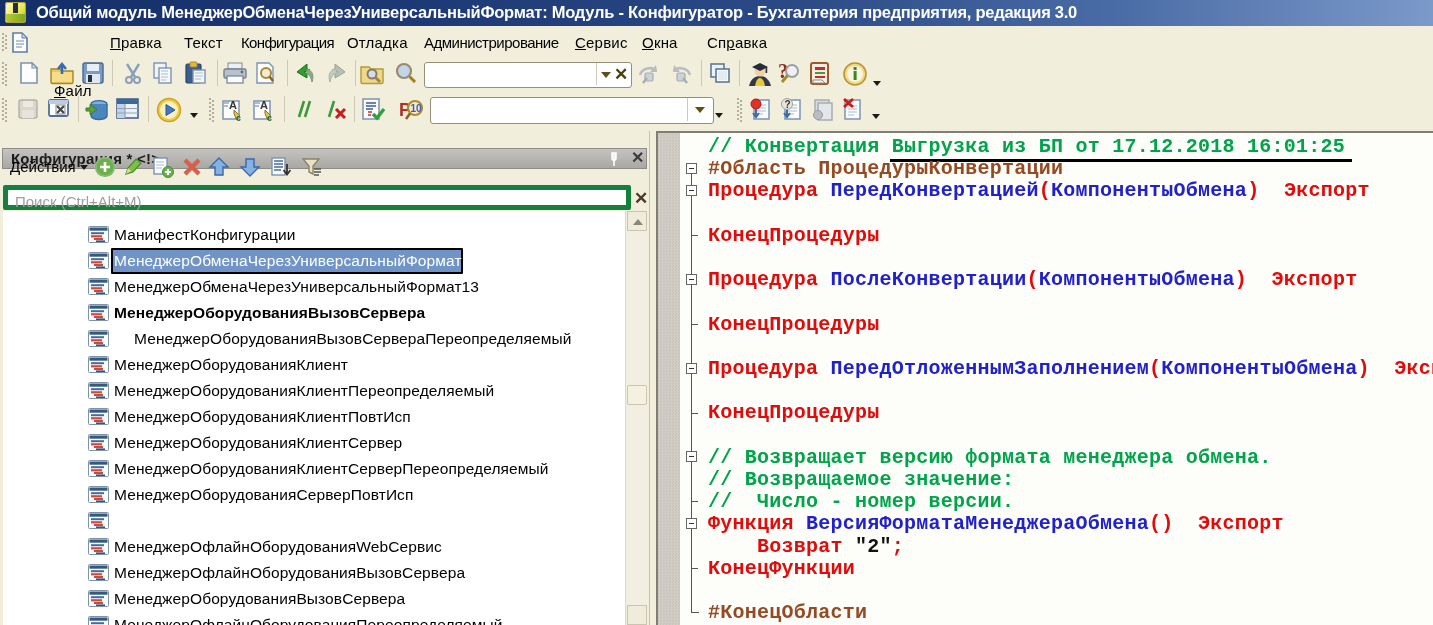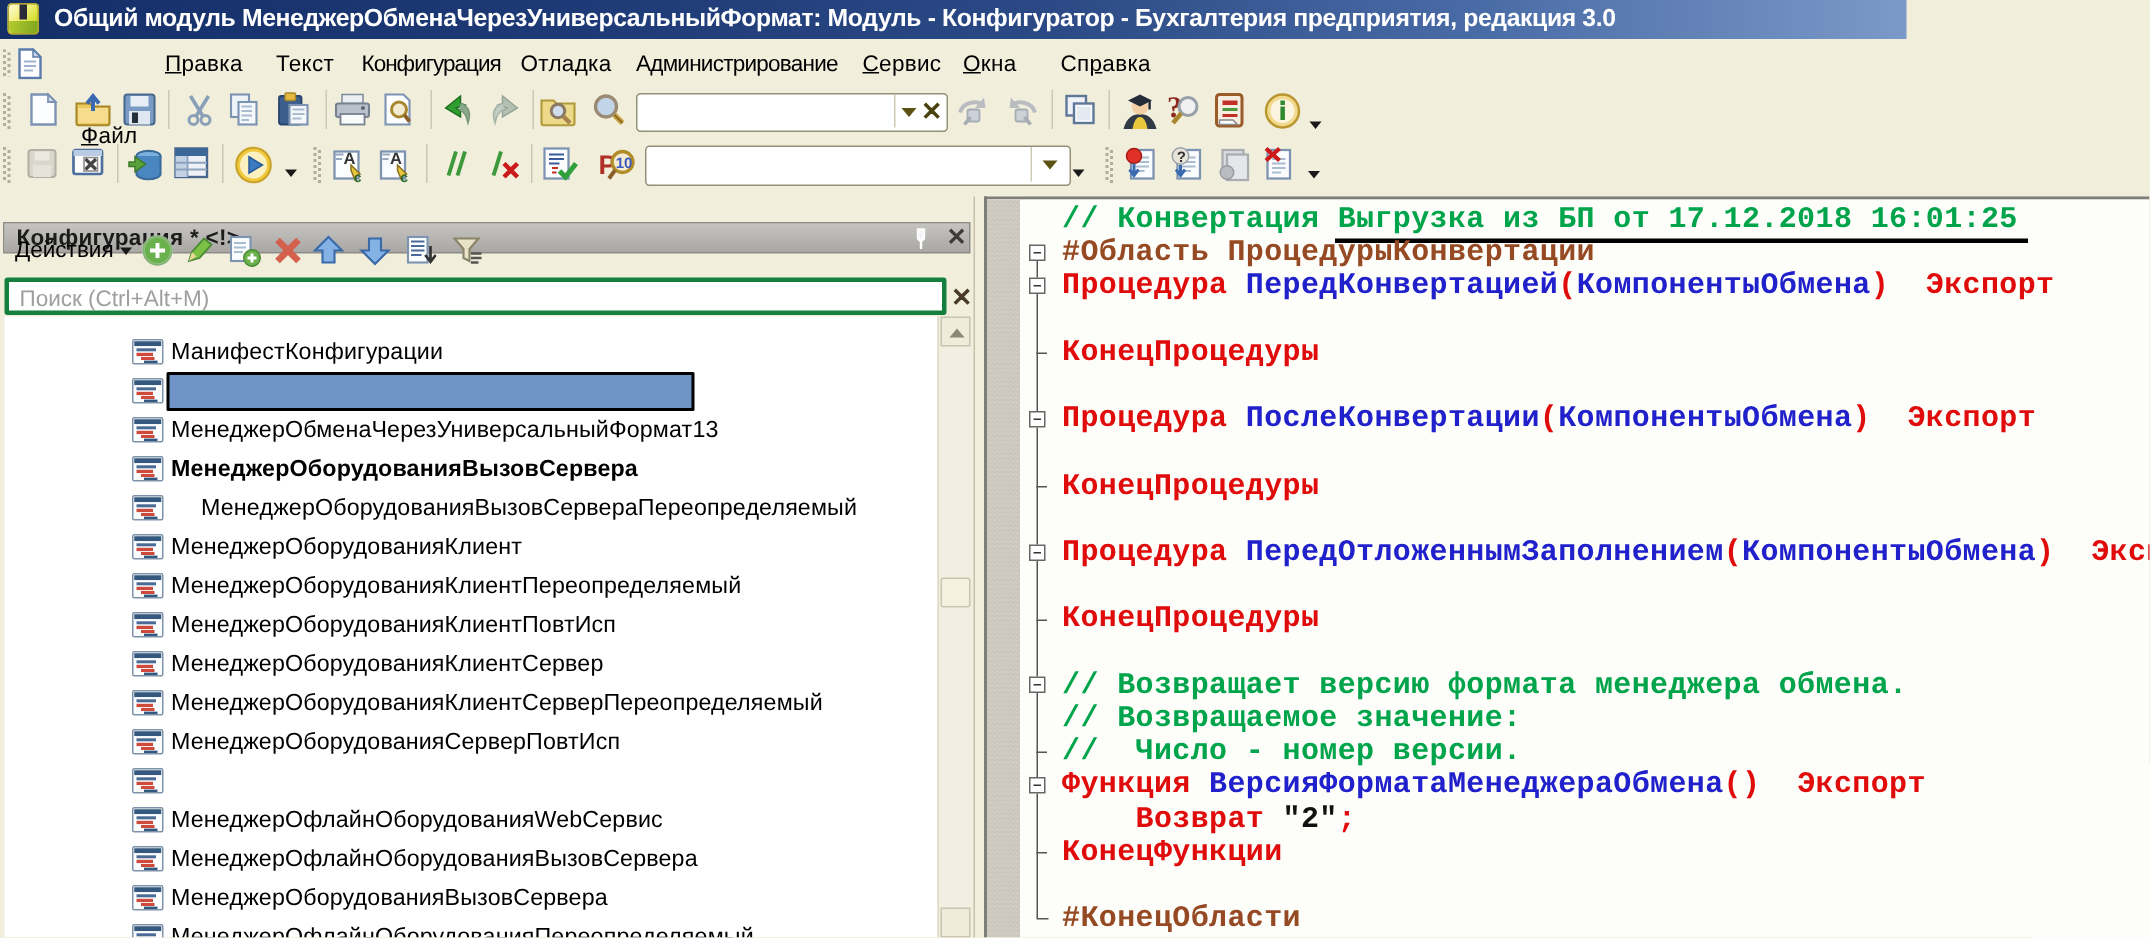--- a/index.html
+++ b/index.html
@@ -1,34 +1,34 @@
 <!DOCTYPE html>
 <html><head><meta charset="utf-8">
 <style>
 html,body{margin:0;padding:0;}
 body{width:1433px;height:625px;position:relative;overflow:hidden;
   background:#f1eedb;font-family:"Liberation Sans",sans-serif;}
 .abs{position:absolute;}
-#titlebar{left:0;top:0;width:1271px;height:26px;
+#titlebar{left:0;top:0;width:1433px;height:26px;
   background:linear-gradient(90deg,#142f68 0%,#1e3a76 30%,#2b4a85 55%,#4a6ca6 78%,#7b99c9 100%);}
 #titlebar .ttxt{left:36px;top:3px;color:#fff;font-weight:bold;font-size:16.5px;letter-spacing:-0.25px;white-space:nowrap;}
 #appicon{left:5px;top:2px;width:21px;height:21px;border-radius:3px;
   background:linear-gradient(135deg,#fdfce8 0%,#f4f086 35%,#d8e23c 65%,#86a81e 100%);
   box-shadow:inset 0 0 0 1px #b0a42c;}
 .menuitem{top:34px;font-size:15px;color:#000;letter-spacing:0.2px;white-space:nowrap;position:absolute;}
 .grip{width:6px;background-image:repeating-linear-gradient(180deg,#b2ae9a 0 2px,transparent 2px 4px),repeating-linear-gradient(180deg,#b2ae9a 0 2px,transparent 2px 4px);background-size:2px 100%,2px 100%;background-position:0 0,3px 2px;background-repeat:no-repeat;}
 .sep{width:1px;background:#ccc8b4;position:absolute;}
 .combo{background:#fff;border:1px solid #958f79;border-radius:3px;position:absolute;}
 .dar{width:0;height:0;border-left:5px solid transparent;border-right:5px solid transparent;border-top:6px solid #5c5214;position:absolute;}
 .sdar{width:0;height:0;border-left:4px solid transparent;border-right:4px solid transparent;border-top:5px solid #1a1a1a;position:absolute;}
 #lphead{left:2px;top:148px;width:645px;height:21px;
   background:linear-gradient(180deg,#c6c4c1,#a9a7a3);
   border:1px solid #8e8c89;box-sizing:border-box;}
 #lphead .htxt{left:8px;top:1px;font-size:15px;font-weight:bold;color:#1c1c1c;letter-spacing:0.2px;position:absolute;white-space:nowrap;}
-#searchbox{left:3px;top:185px;width:628px;height:25px;background:#fff;border:3px solid #15803d;box-sizing:border-box;border-radius:2px;}
+#searchbox{left:3px;top:185px;width:628px;height:25px;background:#fff;border:5px solid #15803d;box-sizing:border-box;border-radius:2px;}
 #searchbox .ph{position:absolute;left:7px;top:3px;color:#9f9f9f;font-size:15px;}
 #tree{left:3px;top:211px;width:622px;height:414px;background:#fff;overflow:hidden;}
 .titem{position:absolute;left:111px;font-size:15.5px;color:#000;letter-spacing:0.1px;white-space:nowrap;}
 .mic{position:absolute;left:85px;width:22px;height:18px;}
 #scroll{left:625px;top:211px;width:22px;height:414px;background:#f2efe2;border-left:1px solid #ddd9c6;}
 #editor{left:658px;top:133px;width:775px;height:492px;background:#fdfdfa;}
 #emargin{left:0px;top:0px;width:22px;height:492px;
   background:repeating-conic-gradient(#d2cec6 0% 25%, #c9c5bd 0% 50%) 0 0/3px 3px;}
 .cl{position:absolute;left:50px;white-space:pre;font-family:"Liberation Mono",monospace;
   font-weight:bold;font-size:20px;letter-spacing:0.25px;height:22.2px;}
@@ -344,20 +344,21 @@
 <div class="titem" style="top:14.5px;">МанифестКонфигурации</div>
 <svg class="mic" style="top:41.0px;" width="22" height="18" viewBox="0 0 22 18">
       <rect x="0.5" y="0.5" width="20" height="16" rx="1" fill="#fbfdfe" stroke="#7e92aa"></rect>
       <rect x="1.5" y="1.5" width="18" height="3.2" fill="#35597e"></rect>
       <rect x="3" y="6.2" width="13" height="2" fill="#4a6a96"></rect>
       <rect x="3" y="9.2" width="11" height="2.2" fill="#d04a3c"></rect>
       <rect x="6" y="12" width="9" height="2" fill="#d04a3c"></rect>
       <rect x="8" y="14.4" width="9" height="1.6" fill="#35597e"></rect>
     </svg>
 <div class="abs" style="left:108px;top:37.0px;height:26px;background:#7094c6;border:2px solid #000;box-sizing:border-box;border-radius:1px;width:352px;"></div>
+<div class="titem" style="top:40.5px;color:#fff;">МенеджерОбменаЧерезУниверсальныйФормат</div>
 <svg class="mic" style="top:67.0px;" width="22" height="18" viewBox="0 0 22 18">
       <rect x="0.5" y="0.5" width="20" height="16" rx="1" fill="#fbfdfe" stroke="#7e92aa"></rect>
       <rect x="1.5" y="1.5" width="18" height="3.2" fill="#35597e"></rect>
       <rect x="3" y="6.2" width="13" height="2" fill="#4a6a96"></rect>
       <rect x="3" y="9.2" width="11" height="2.2" fill="#d04a3c"></rect>
       <rect x="6" y="12" width="9" height="2" fill="#d04a3c"></rect>
       <rect x="8" y="14.4" width="9" height="1.6" fill="#35597e"></rect>
     </svg>
 <div class="titem" style="top:66.5px;">МенеджерОбменаЧерезУниверсальныйФормат13</div>
 <svg class="mic" style="top:93.0px;" width="22" height="18" viewBox="0 0 22 18">

